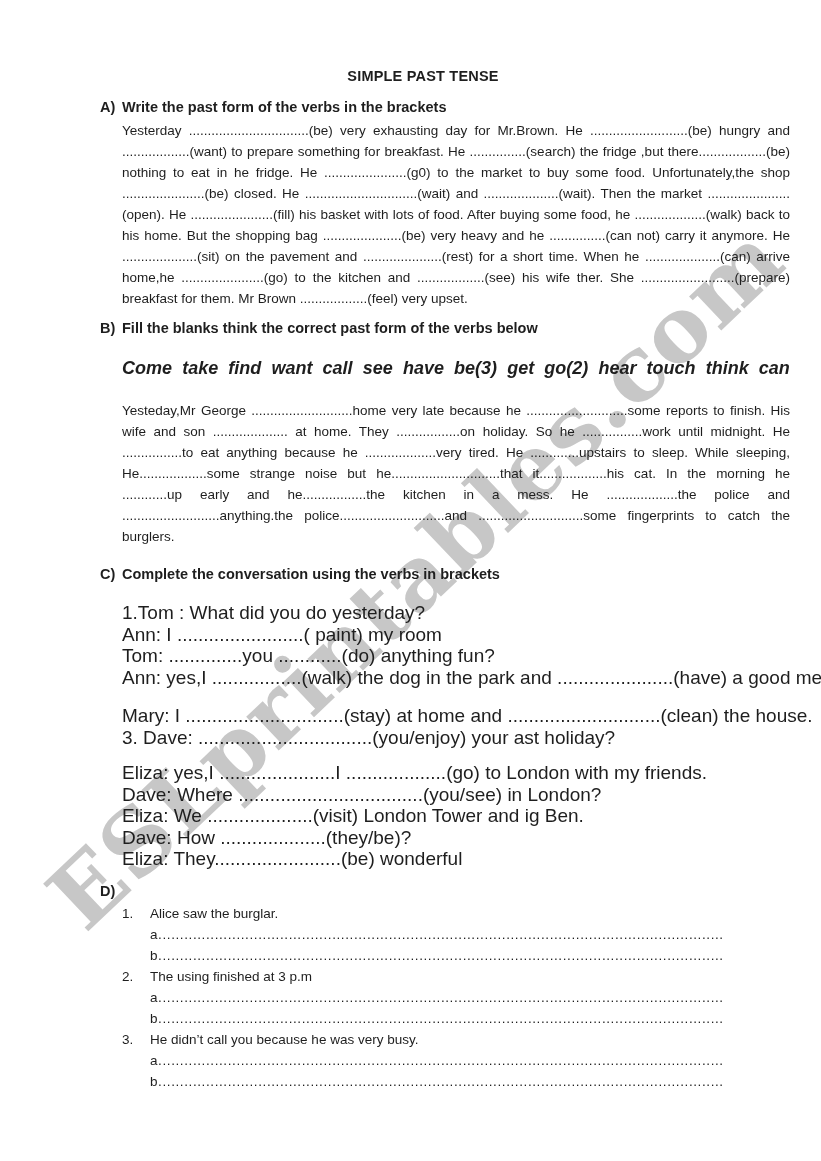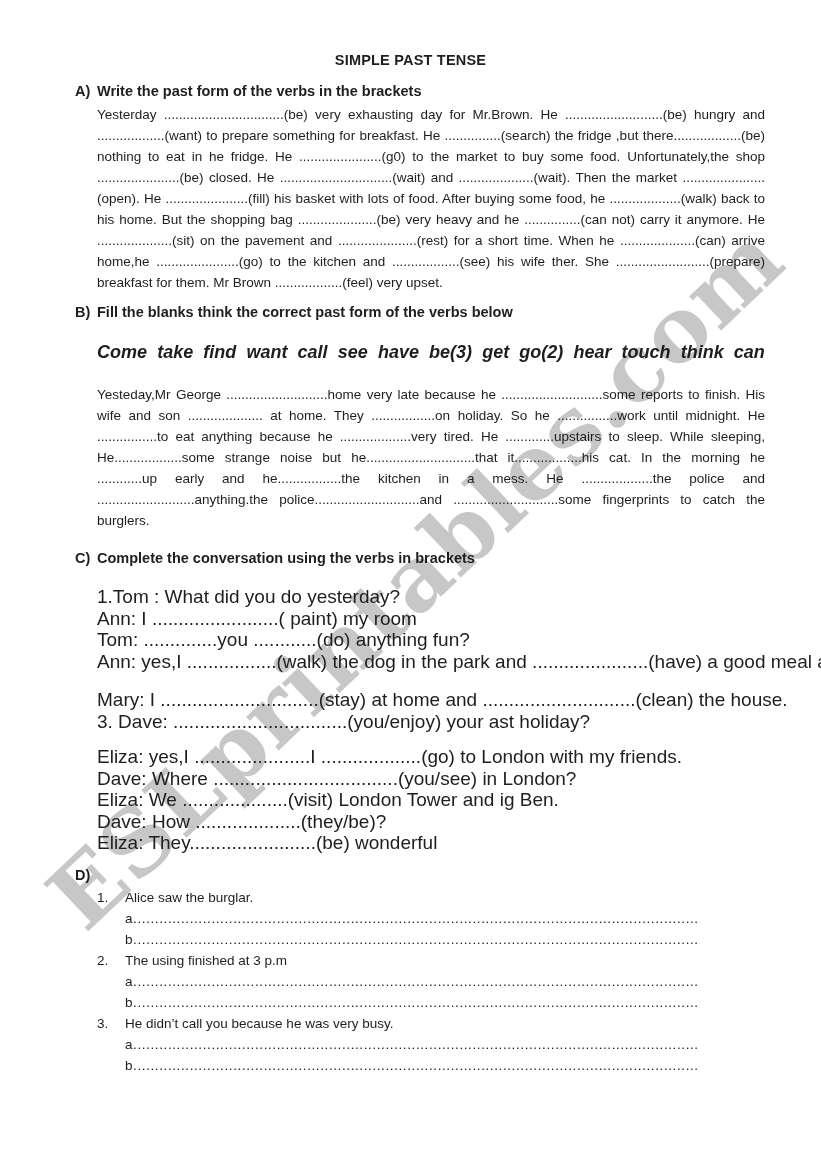--- a/index.html
+++ b/index.html
@@ -19,21 +19,21 @@
     transform:translate(-50%,-50%) rotate(-43.5deg);
     font-family:"DejaVu Serif", serif;
     font-weight:bold;
     font-size:90px;
     letter-spacing:1px;
     color:#c7c7c7;
     white-space:nowrap;
     z-index:0;
     user-select:none;
   }
-  .content { position:relative; z-index:1; padding-top:52px; }
+  .content { position:relative; z-index:1; padding-top:68px;margin-left:25px; }
   .title {
     text-align:center;
     font-weight:700;
     font-size:14.5px;
     line-height:16px;
     letter-spacing:0.2px;
   }
   .sec-head {
     display:flex;
     margin-left:75px;

